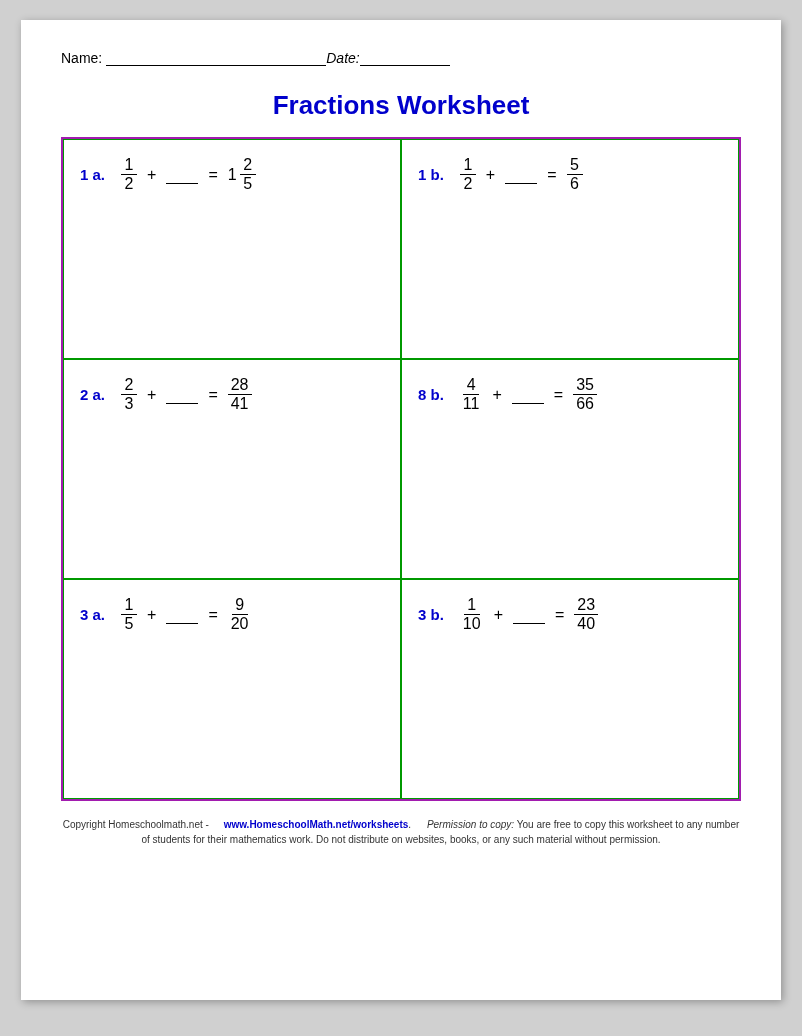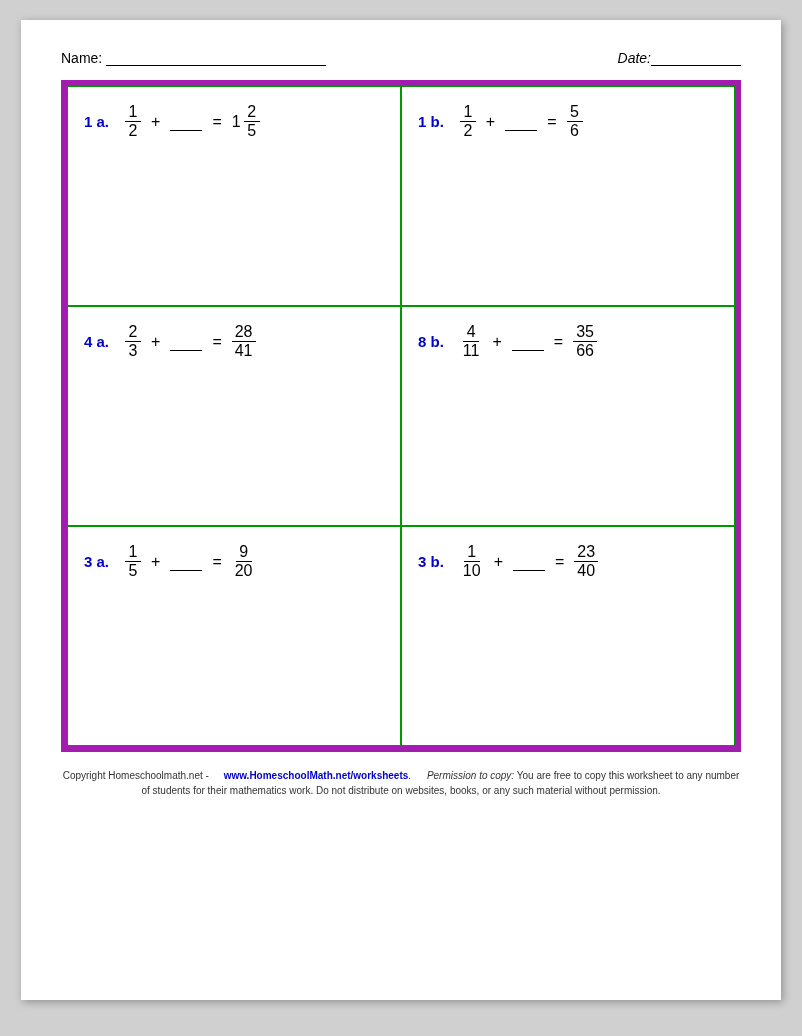--- a/index.html
+++ b/index.html
@@ -21,23 +21,22 @@
     .page {
       width: 760px;
       min-height: 980px;
       background: #fff;
       padding: 30px 40px 20px 40px;
       box-shadow: 2px 2px 8px rgba(0,0,0,0.3);
     }
 
     .header-row {
       display: flex;
-      justify-content: space-between;
-      align-items: center;
-      margin-bottom: 14px;
+      align-items: center;
+      margin-bottom: 24px;
       font-size: 14px;
       color: #000;
     }
 
     .name-field {
       display: flex;
       align-items: center;
       gap: 4px;
     }
 
@@ -63,21 +62,21 @@
 
     .worksheet-title {
       text-align: center;
       color: #0000cc;
       font-size: 26px;
       font-weight: bold;
       margin-bottom: 16px;
     }
 
     .problems-grid {
-      border: 6px solid #a21caf;
+      border: 2px solid #a21caf;
       display: grid;
       grid-template-columns: 1fr 1fr;
       grid-template-rows: repeat(3, 220px);
     }
 
     .problem-cell {
       border: 1px solid #009900;
       padding: 14px 16px;
       position: relative;
     }
@@ -177,20 +176,21 @@
     <div class="name-field">
       <span>Name:</span>
       <span class="name-line"></span>
     </div>
     <div class="date-field">
       <span>Date:</span>
       <span class="date-line"></span>
     </div>
   </div>
 
+  <div class="worksheet-title">Fractions Worksheet</div>
 
   <div class="problems-grid">
 
     <div class="problem-cell">
       <div class="equation">
         <span class="problem-label">1 a.</span>
         <div class="fraction">
           <span class="numerator">1</span>
           <span class="denominator">2</span>
         </div>
@@ -219,21 +219,21 @@
         <span class="eq">=</span>
         <div class="fraction">
           <span class="numerator">5</span>
           <span class="denominator">6</span>
         </div>
       </div>
     </div>
 
     <div class="problem-cell">
       <div class="equation">
-        <span class="problem-label">4 a.</span>
+        <span class="problem-label">2 a.</span>
         <div class="fraction">
           <span class="numerator">2</span>
           <span class="denominator">3</span>
         </div>
         <span class="op">+</span>
         <span class="blank"></span>
         <span class="eq">=</span>
         <div class="fraction">
           <span class="numerator">28</span>
           <span class="denominator">41</span>

